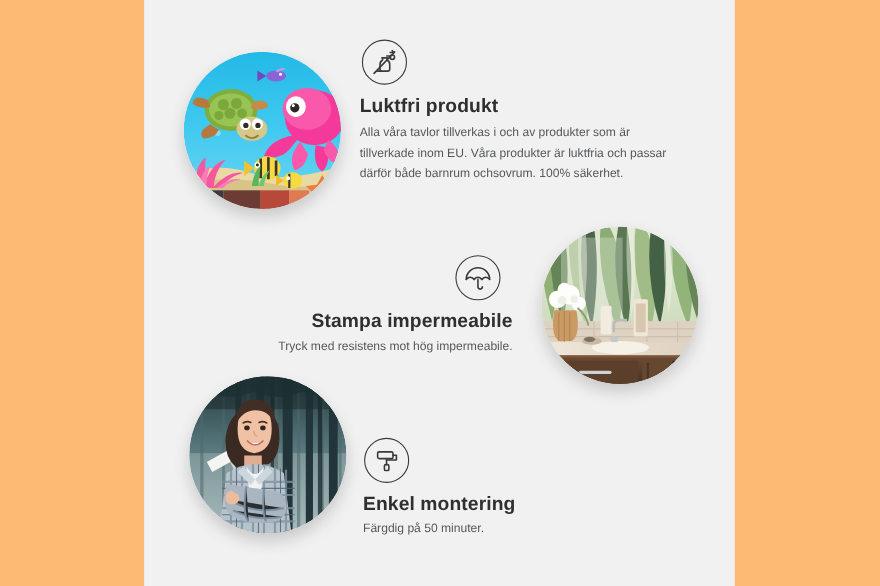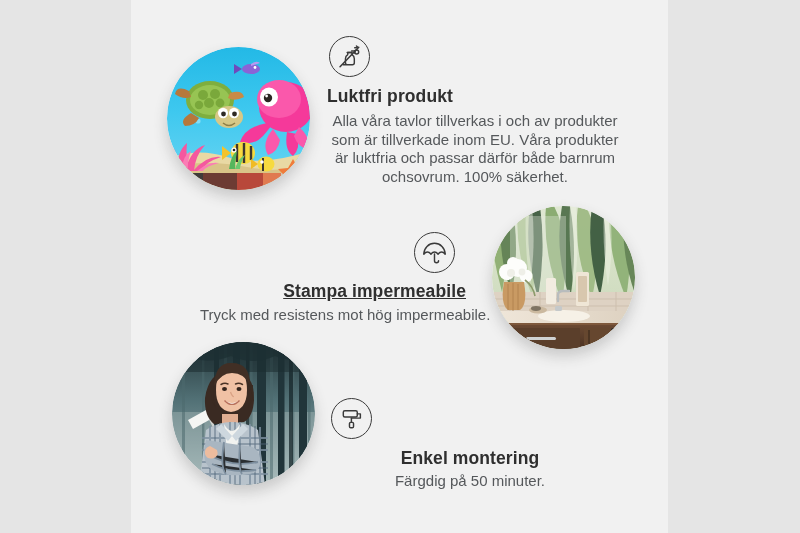--- a/index.html
+++ b/index.html
@@ -5,21 +5,21 @@
   * { margin:0; padding:0; box-sizing:border-box; }
   html,body{ width:800px; height:533px; }
   body{
     background:#ffffff;
     font-family:"Liberation Sans", sans-serif;
     overflow:hidden;
   }
   #stage{
     position:relative;
     width:800px; height:533px;
-    background:#e5e5e5;
+    background:#fdba74;
   }
   
   .panel{
     position:absolute;
     left:131px; top:0;
     width:537px; height:533px;
     background:#f1f1f1;
   }
 
   
@@ -44,39 +44,38 @@
     display:flex; align-items:center; justify-content:center;
   }
   .ftitle{
     font-size:17.5px;
     font-weight:700;
     color:#2f2f2f;
     letter-spacing:.1px;
     white-space:nowrap;
   }
   .fdesc{
-    font-size:15px;
+    font-size:11px;
     line-height:18.6px;
     color:#55585b;
-    text-align:center;
   }
 
   #block-odour{ left:327px; top:36px; width:300px; }
   #block-odour .icon-ring{ margin-bottom:9px; margin-left:2px; }
   #block-odour .ftitle{ margin-bottom:5px; }
   #block-odour .fdesc{ width:296px; }
 
   #block-water{ left:200px; top:232px; width:268px; text-align:right; }
   #block-water .icon-ring{ margin-left:auto; margin-right:13px; margin-bottom:8px; }
-  #block-water .ftitle{ margin-bottom:4px; margin-right:2px;text-decoration:underline; }
+  #block-water .ftitle{ margin-bottom:4px; margin-right:2px; }
   #block-water .fdesc{ margin-right:2px; }
 
   #block-mount{ left:330px; top:398px; width:280px; }
   #block-mount .icon-ring{ margin-bottom:9px; margin-left:1px; }
-  #block-mount .ftitle{ margin-bottom:3px;text-align:center; }
+  #block-mount .ftitle{ margin-bottom:3px; }
 
   
   .nowrap{ white-space:nowrap; }
 </style>
 </head>
 <body>
 
 <div id="stage">
 
   <div class="panel"></div>

